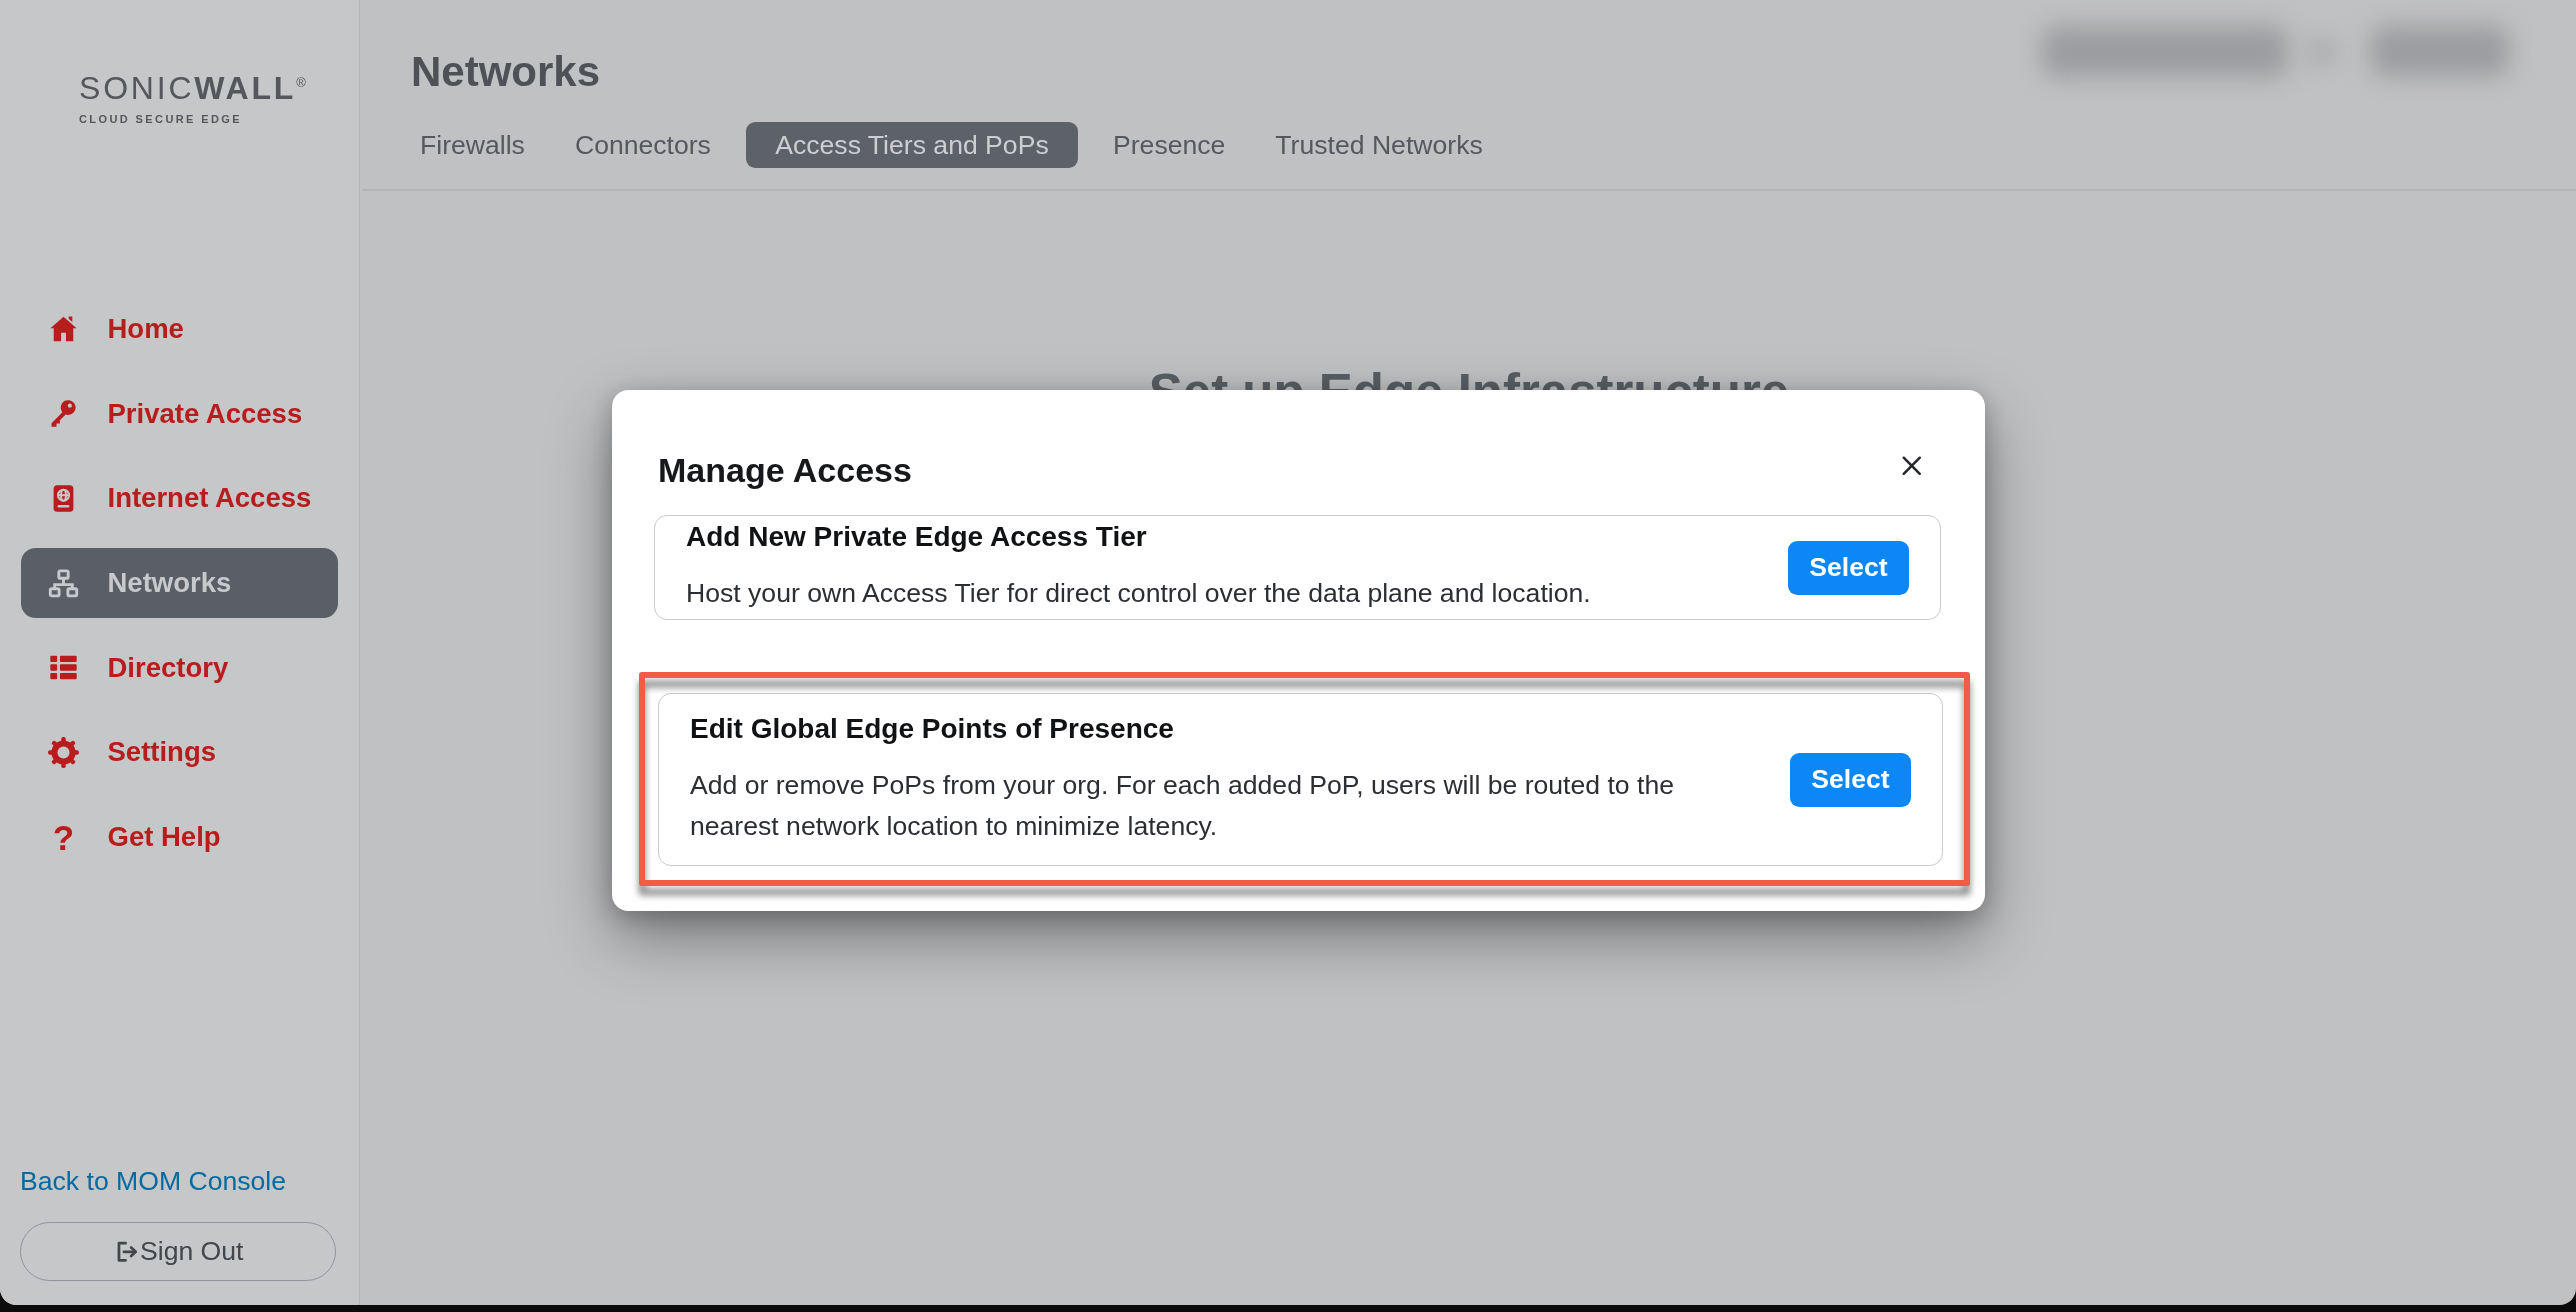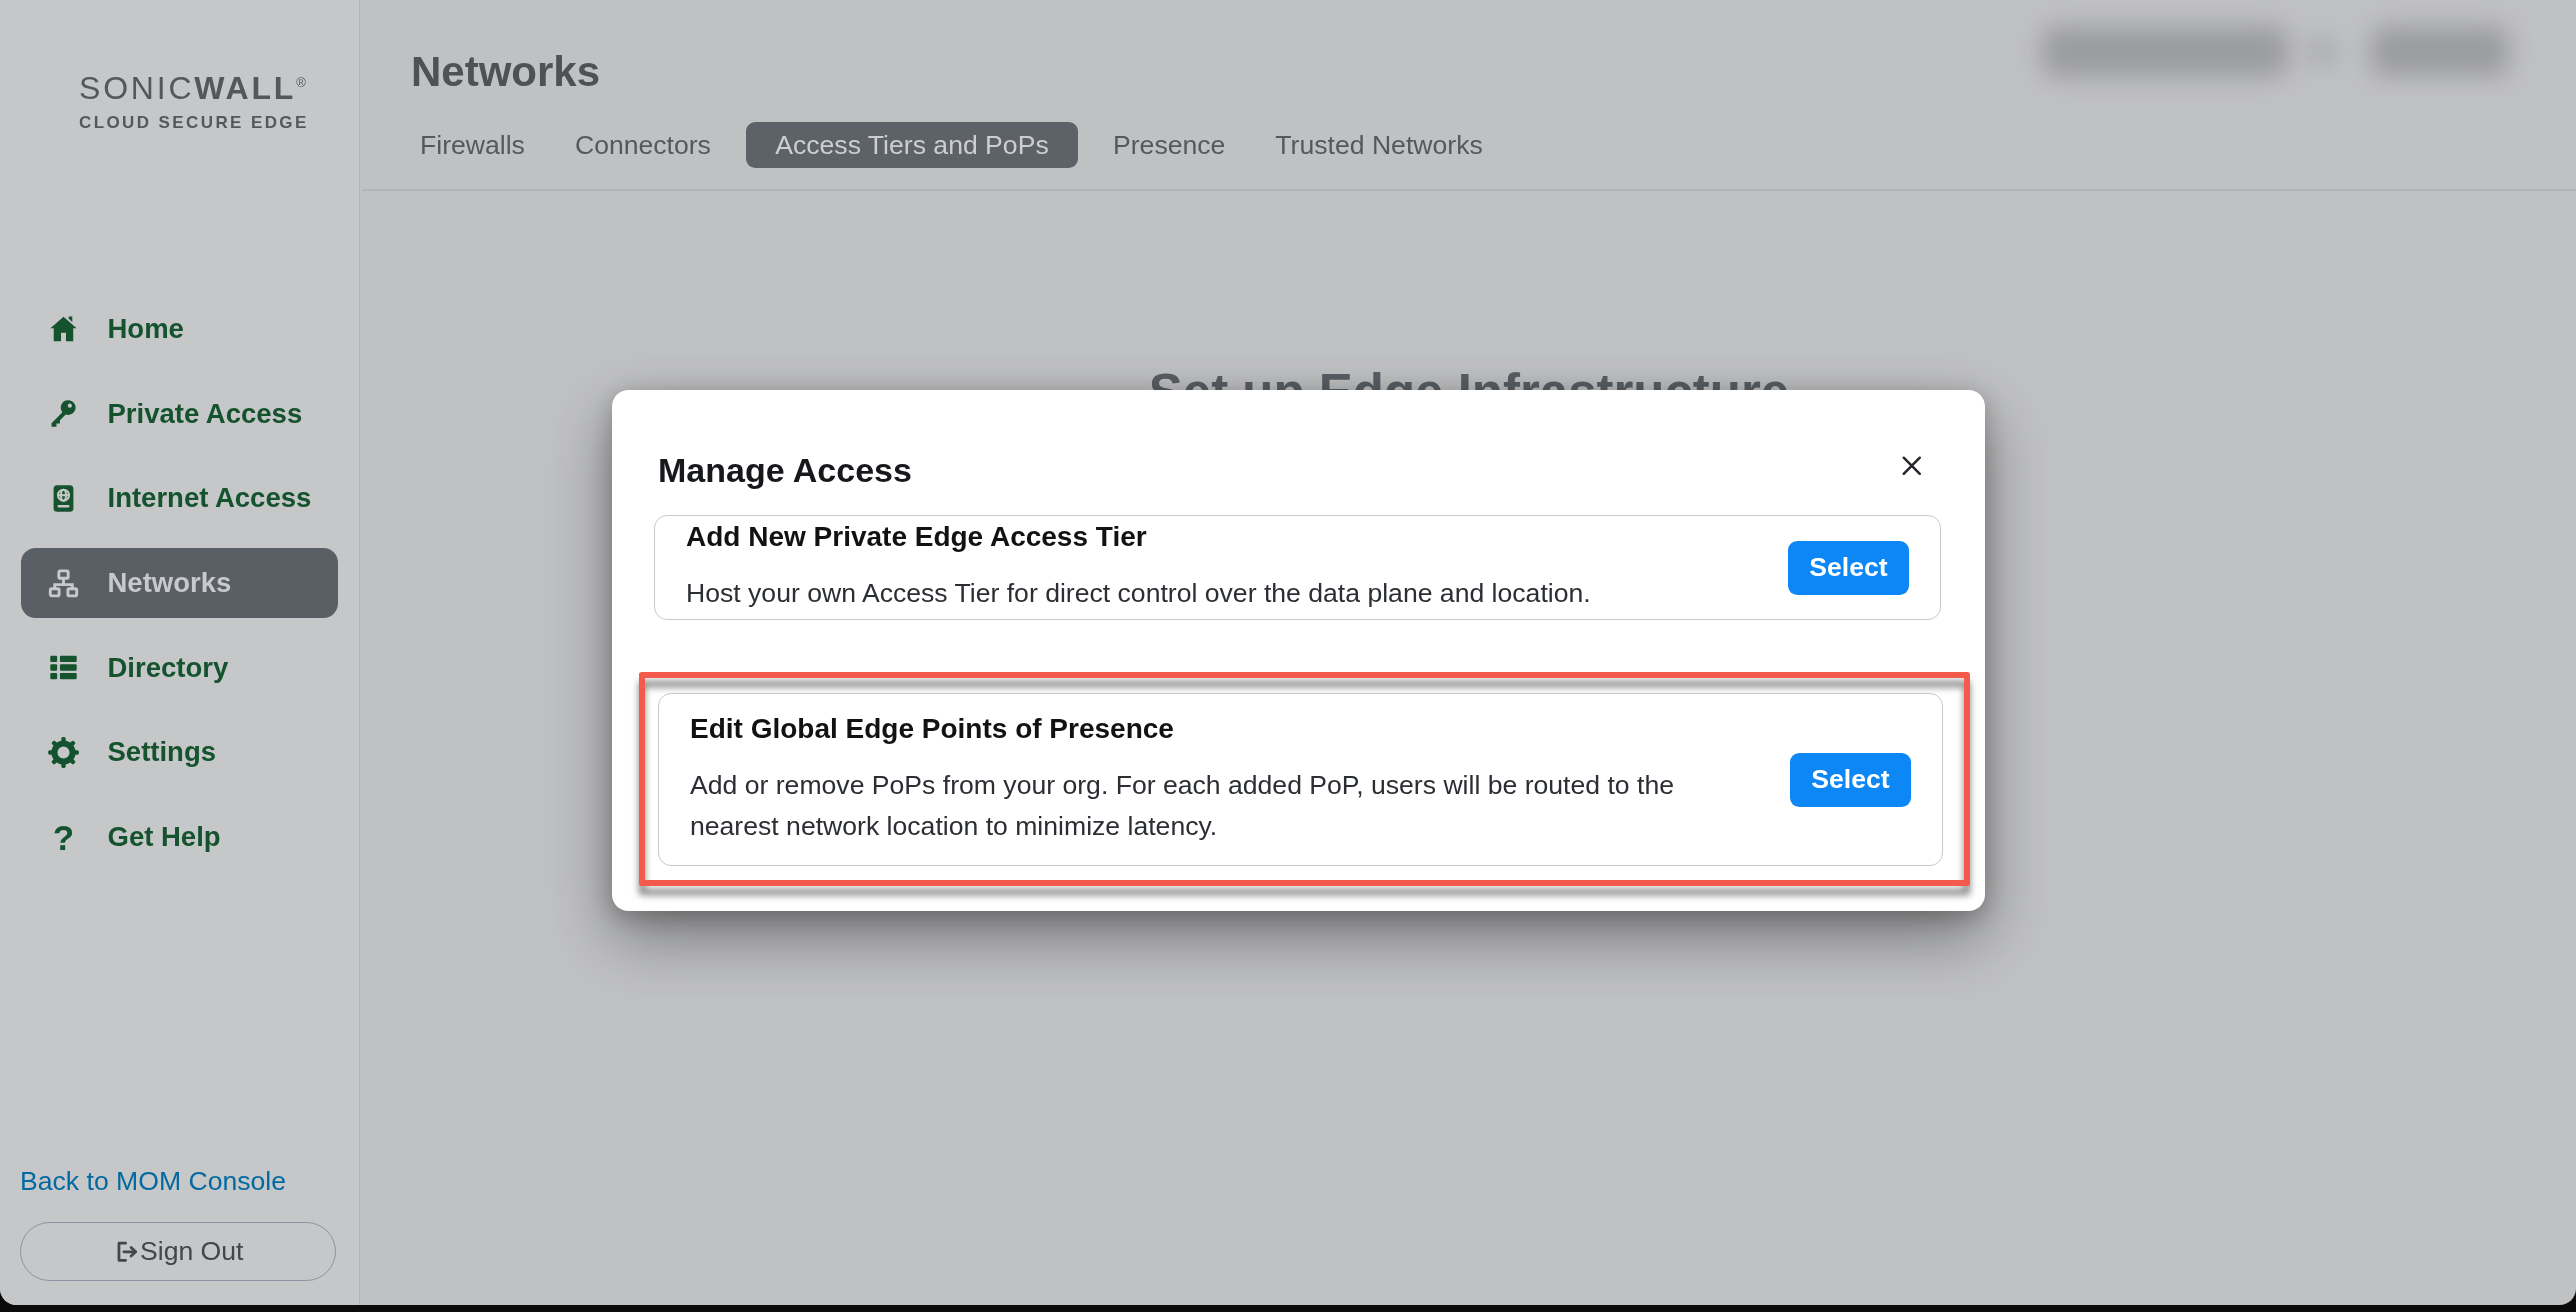--- a/index.html
+++ b/index.html
@@ -10,25 +10,25 @@
          background:#c0c1c3; border-radius:0 0 16.5px 16.5px; overflow:hidden; }
 
   
   .sidebar { position:absolute; left:0; top:0; bottom:0; width:360px;
              background:#c6c7c8; border-right:1.8px solid #b2b4ba; }
   .logo { position:absolute; left:79px; top:70px; color:#54575b; }
   .logo-line { font-size:32px; letter-spacing:2.8px; color:#54575b; white-space:nowrap; }
   .logo-line .light { font-weight:400; }
   .logo-line .heavy { font-weight:800; }
   .logo-line sup { font-size:13px; vertical-align:super; }
-  .logo-tag { margin-top:6.4px; font-size:17px; letter-spacing:2.4px; font-weight:600; color:#54575b; }
+  .logo-tag { margin-top:6.4px; font-size:11px; letter-spacing:2.4px; font-weight:600; color:#54575b; }
 
   .nav { position:absolute; left:21px; right:21px; top:294px; }
   .nav-item { display:flex; align-items:center; gap:27.5px; height:70px; margin-bottom:14.7px;
-              padding-left:26px; border-radius:14.7px; color:#14532d; font-size:27.5px; font-weight:600;
+              padding-left:26px; border-radius:14.7px; color:#b91c1c; font-size:27.5px; font-weight:600;
               cursor:pointer; }
   .nav-item svg, .nav-item .glyph-icon { flex:0 0 33px; }
   .nav-item.active { background:#5a5f66; color:#c7c9cc; }
   .glyph-icon { font-size:35px; font-weight:700; width:33px; text-align:center; line-height:33px; }
 
   .back-link { position:absolute; left:20px; top:1166px; color:#0369a1; font-size:26.6px; font-weight:500; cursor:pointer; }
   .signout-btn { position:absolute; left:20px; top:1222px; width:316px; height:59px;
                  border:1.8px solid #8e92a2; border-radius:31px; display:flex; align-items:center;
                  justify-content:center; color:#42464d; font-size:26.6px; font-weight:500;
                  background:transparent; cursor:pointer; }

